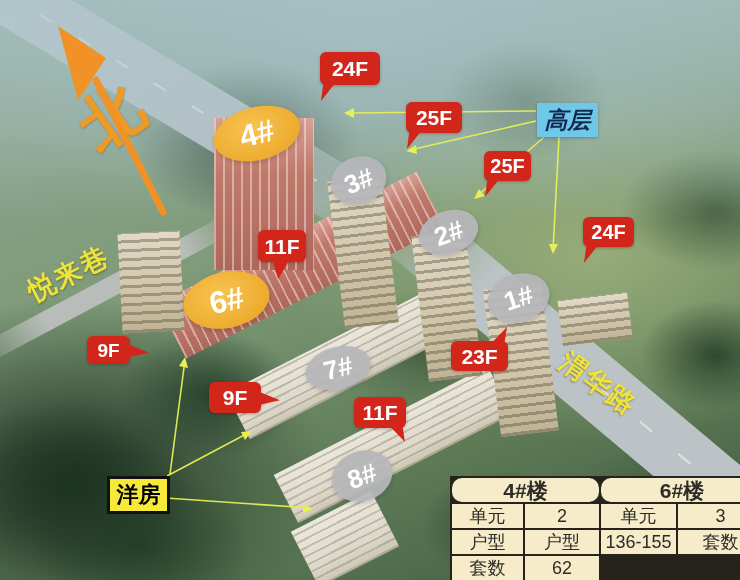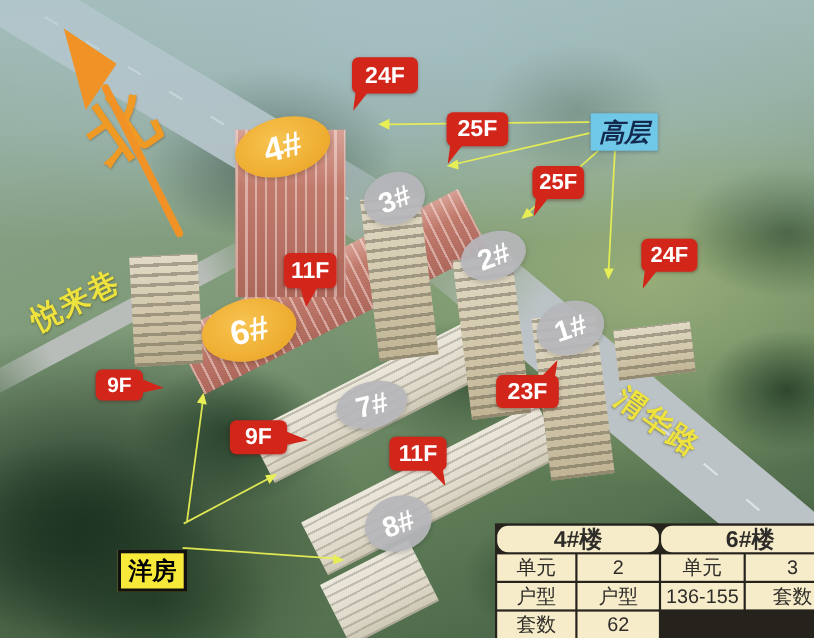--- a/index.html
+++ b/index.html
@@ -92,21 +92,21 @@
   .t-b::after{width:18px;height:20px;bottom:-17px;left:14px;clip-path:polygon(35% 100%, 0 0, 100% 0);}
   .t-br::after{width:24px;height:18px;bottom:-14px;right:1px;clip-path:polygon(100% 100%, 28% 0, 88% 0);}
   .t-r::after{width:24px;height:15px;right:-19px;top:50%;margin-top:-7px;clip-path:polygon(100% 65%, 0 0, 0 100%);}
   .t-tr::after{width:24px;height:18px;top:-14px;right:1px;clip-path:polygon(100% 0, 28% 100%, 88% 100%);}
 
   .tag{display:flex;align-items:center;justify-content:center;font-weight:bold;z-index:32;line-height:1;}
   .tag span{line-height:1;}
   .tag-highrise{left:537px;top:103px;width:61px;height:34px;background:#6fc8e8;color:#13294e;font-size:23px;
     box-shadow:0 1px 3px rgba(0,40,80,.3);font-style:italic;}
   .tag-garden{left:107px;top:476px;width:57px;height:32px;background:#f6e93a;color:#000;font-size:22px;
-    border:3px solid #111;margin-top:24px;}
+    border:3px solid #111;}
 
   
   .info-table{left:450px;top:476px;display:grid;
     grid-template-columns:71px 74px 75px 85px;grid-auto-rows:24px;gap:2px;
     background:#26231d;border:2px solid #26231d;z-index:40;}
   .cell{background:#f6ecca;display:flex;align-items:center;justify-content:center;
     color:#2e2c28;font-size:18px;line-height:1;}
   .cell.hdr{font-size:21px;font-weight:bold;border-radius:10px;}
   .sp2a{grid-column:1/3;} .sp2b{grid-column:3/5;}
 </style>

